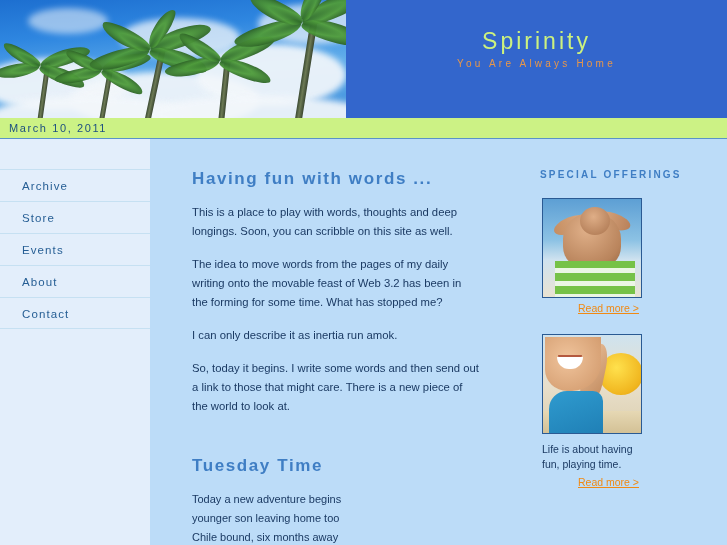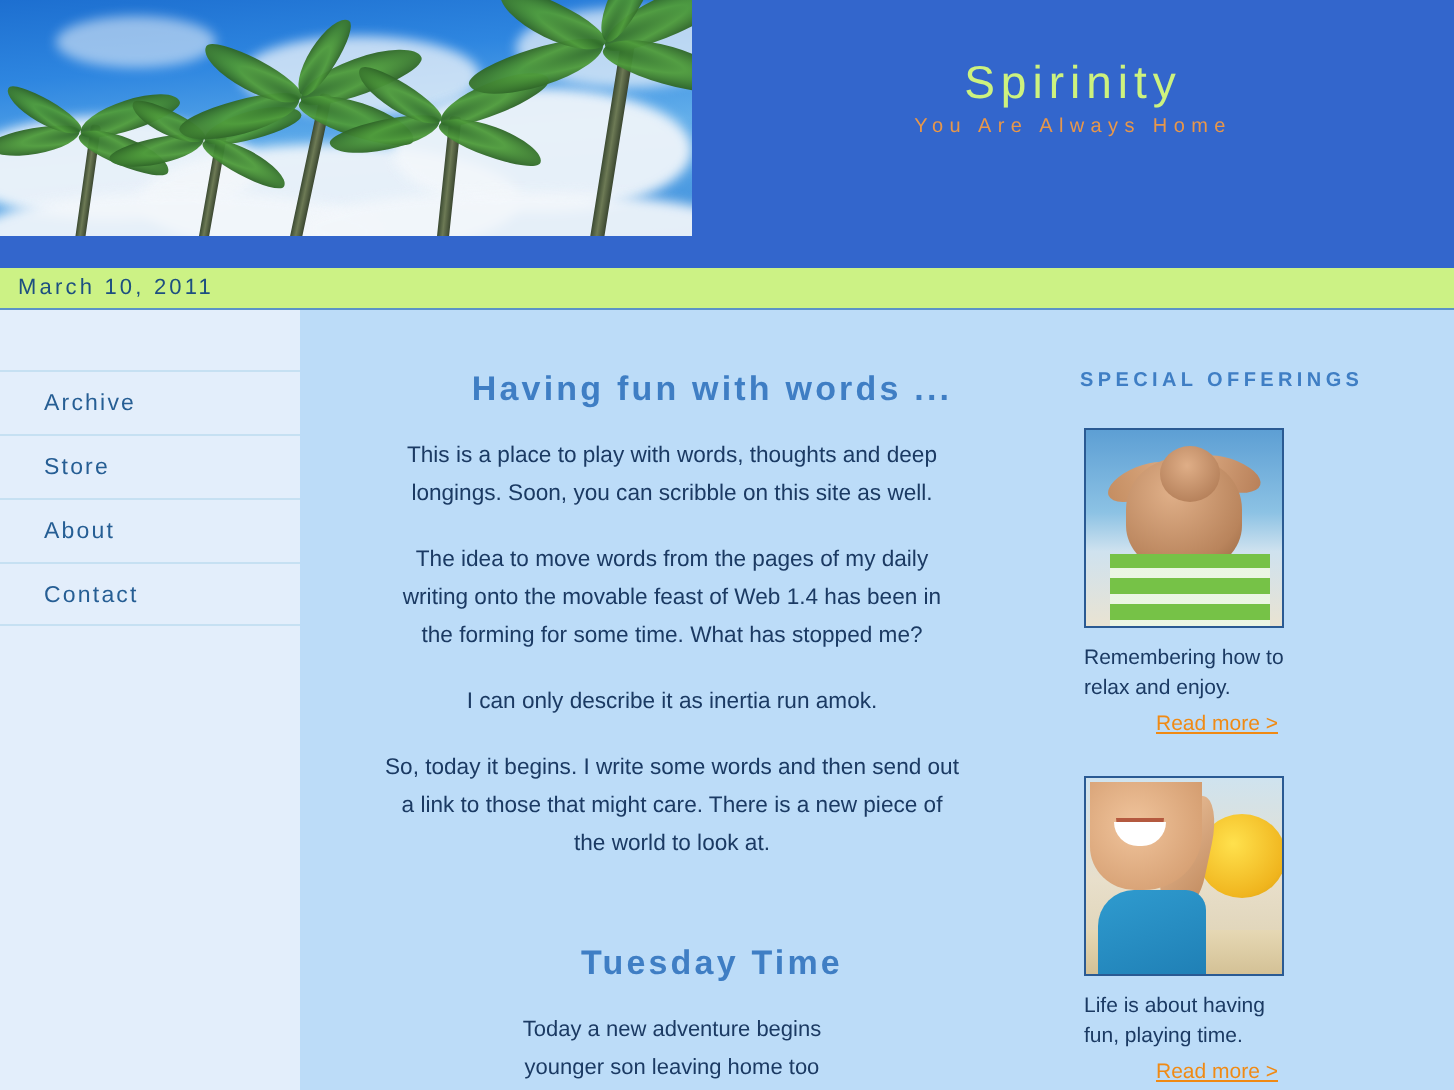--- a/index.html
+++ b/index.html
@@ -13,21 +13,21 @@
     overflow: hidden;
     background: #e3eefb;
     font-family: "Liberation Sans", sans-serif;
     -webkit-font-smoothing: antialiased;
   }
 
   
   .header {
     position: relative;
     width: 727px;
-    height: 134px;
+    height: 118px;
     background: #3366cc;
     overflow: hidden;
   }
   .banner-photo {
     position: absolute;
     left: 0;
     top: 0;
     width: 346px;
     height: 118px;
     overflow: hidden;
@@ -149,21 +149,20 @@
   }
   .nav-item:last-child { border-bottom: 1px solid #c6e0f2; }
 
   
   .main-col {
     position: absolute;
     left: 150px;
     top: 0;
     width: 370px;
     height: 406px;
-    text-align: center;
   }
   .post-title {
     color: #3f7ec4;
     font-size: 17px;
     font-weight: bold;
     letter-spacing: 1.6px;
     margin: 0;
     padding: 30px 0 0 42px;
   }
   .post-title.second { padding-top: 40px; }
@@ -362,34 +361,37 @@
 
   <div class="left-col">
     <div class="nav-list">
       <div class="nav-item">
         <span>Archive</span>
       </div>
       <div class="nav-item">
         <span>Store</span>
       </div>
       <div class="nav-item">
+        <span>Events</span>
+      </div>
+      <div class="nav-item">
         <span>About</span>
       </div>
       <div class="nav-item">
         <span>Contact</span>
       </div>
     </div>
   </div>
 
   <div class="main-col">
 
     <h2 class="post-title">Having fun with words ...</h2>
 
     <p class="post-para">This is a place to play with words, thoughts and deep longings. Soon, you can scribble on this site as well.</p>
-    <p class="post-para">The idea to move words from the pages of my daily writing onto the movable feast of Web 1.4 has been in the forming for some time. What has stopped me?</p>
+    <p class="post-para">The idea to move words from the pages of my daily writing onto the movable feast of Web 3.2 has been in the forming for some time. What has stopped me?</p>
     <p class="post-para">I can only describe it as inertia run amok.</p>
     <p class="post-para">So, today it begins. I write some words and then send out a link to those that might care. There is a new piece of the world to look at.</p>
 
     <h2 class="post-title second">Tuesday Time</h2>
 
     <div class="poem-line first">Today a new adventure begins</div>
     <div class="poem-line">younger son leaving home too</div>
     <div class="poem-line">Chile bound, six months away</div>
 
   </div>
@@ -398,21 +400,20 @@
     <h3 class="offers-title">SPECIAL OFFERINGS</h3>
 
     <div class="offer">
       <div class="offer-thumb thumb1">
         <div class="t1-arm-l"></div>
         <div class="t1-arm-r"></div>
         <div class="t1-skin"></div>
         <div class="t1-head"></div>
         <div class="t1-towel"></div>
       </div>
-      <div class="offer-caption">Remembering how to relax and enjoy.</div>
       <a class="read-more">Read more &gt;</a>
     </div>
 
     <div class="offer">
       <div class="offer-thumb thumb2">
         <div class="t2-sand"></div>
         <div class="t2-frisbee"></div>
         <div class="t2-arm"></div>
         <div class="t2-top"></div>
         <div class="t2-face"></div>

